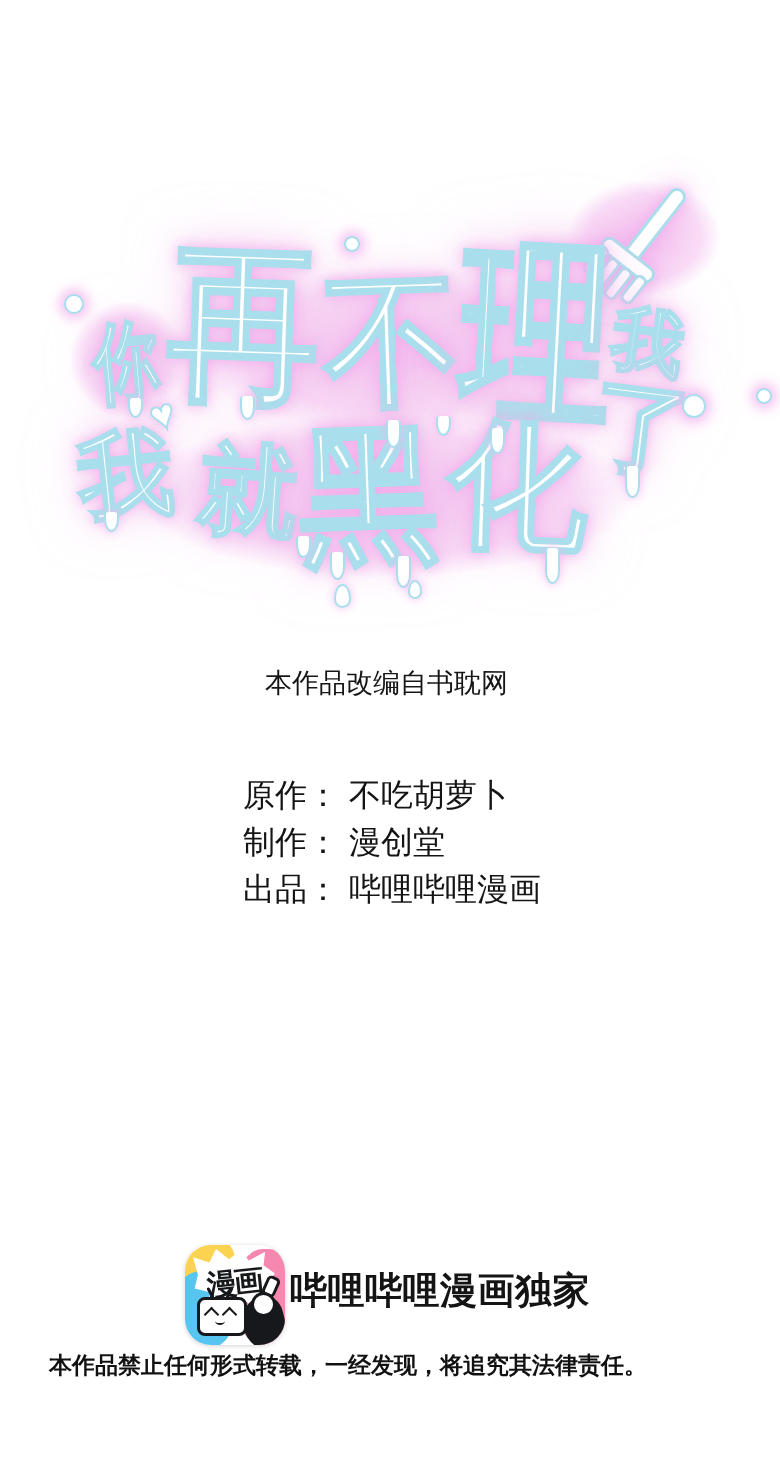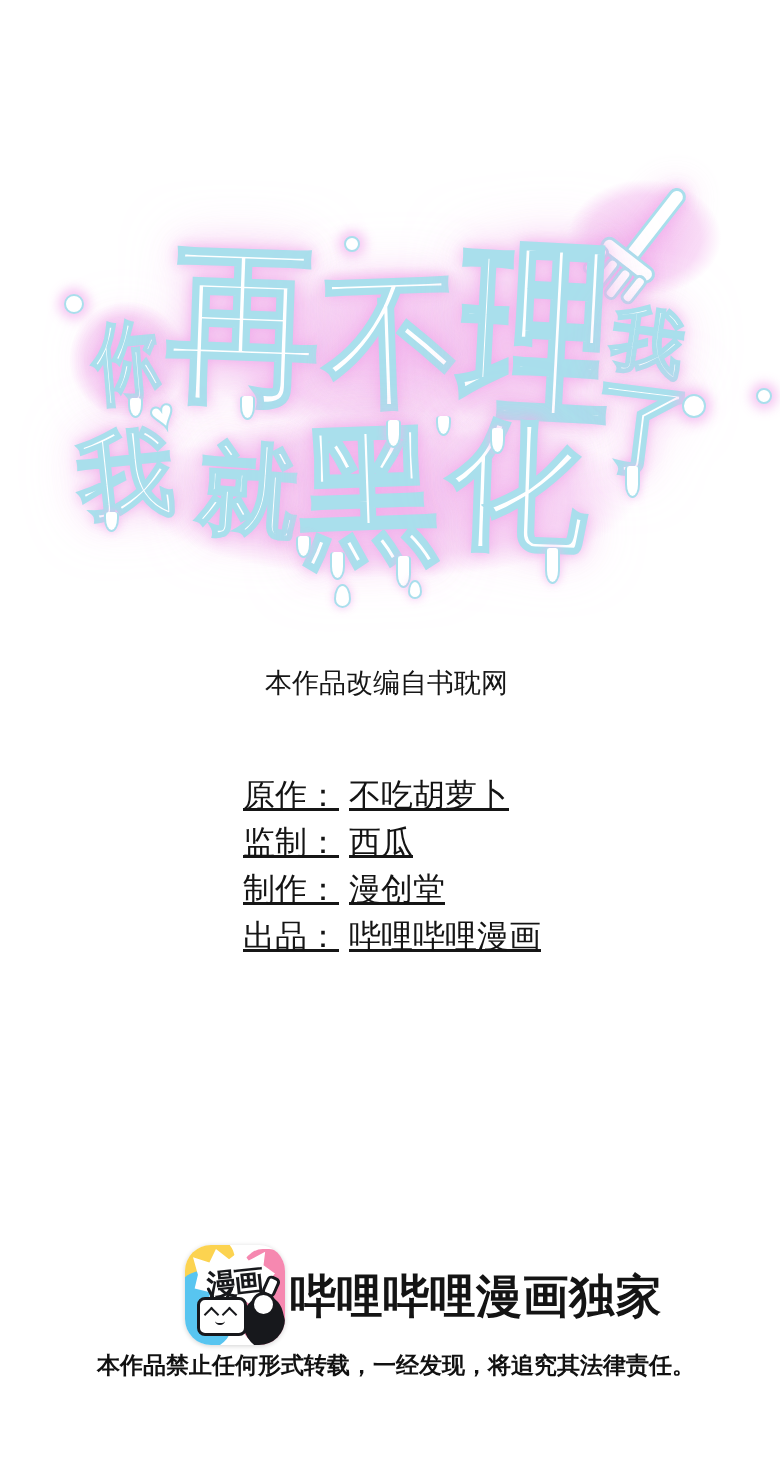--- a/index.html
+++ b/index.html
@@ -57,21 +57,21 @@
   .dr11{left:104px;top:512px;height:18px;}
   .tear{position:absolute;background:#ffffff;border:2px solid #a9dfec;
     border-radius:50% 50% 50% 50%/62% 62% 38% 38%;
     box-shadow:0 0 10px rgba(242,180,237,.85);}
   .te1{left:334px;top:584px;width:13px;height:20px;}
   .te2{left:408px;top:580px;width:10px;height:15px;}
   .fork{position:absolute;left:558px;top:176px;
     filter:drop-shadow(0 0 8px rgba(240,168,233,.9)) drop-shadow(0 0 18px rgba(243,185,238,.7));}
   
   .adaptation{position:absolute;left:265px;top:664px;font-size:27px;line-height:38px;color:#161616;}
-  .credits{position:absolute;left:243px;top:772px;text-decoration:underline;}
+  .credits{position:absolute;left:243px;top:772px;}
   .credit-row{height:47px;line-height:47px;font-size:32px;color:#141414;}
   .credit-name{margin-left:10px;}
   
   .app-icon{position:absolute;left:185px;top:1245px;width:100px;height:100px;border-radius:26px;
     overflow:hidden;background:#ffffff;box-shadow:0 1px 5px rgba(0,0,0,.18);}
   .ic-yellow{position:absolute;left:-8px;top:-10px;width:58px;height:56px;border-radius:45%;}
   .ic-cyan{position:absolute;left:-12px;top:26px;width:62px;height:78px;border-radius:45%;}
   .ic-pink{position:absolute;right:-12px;top:4px;width:62px;height:96px;border-radius:45%;}
   .ic-bubble{position:absolute;left:8px;top:4px;width:82px;height:68px;background:#ffffff;
     clip-path:polygon(6% 38%,0% 12%,20% 20%,28% 0%,44% 15%,58% 2%,68% 17%,88% 4%,86% 24%,100% 36%,90% 50%,98% 68%,78% 66%,84% 90%,62% 76%,48% 97%,38% 76%,14% 86%,22% 64%,2% 58%);
@@ -84,23 +84,23 @@
   .a2{left:28px;transform:rotate(28deg);}
   .ic-eye{position:absolute;top:9px;width:9px;height:9px;border-left:2.5px solid #17181c;border-top:2.5px solid #17181c;transform:rotate(45deg);}
   .e1{left:6px;} .e2{left:24px;}
   .ic-mouth{position:absolute;left:15px;top:17px;width:10px;height:6px;border-bottom:2.5px solid #17181c;border-radius:50%;}
   .ic-ink{position:absolute;right:0px;bottom:-4px;width:42px;height:52px;background:#17181c;
     border-radius:58% 42% 45% 55%;transform:rotate(-14deg);}
   .ic-hand{position:absolute;right:9px;bottom:28px;width:19px;height:19px;background:#ffffff;
     border:3px solid #17181c;border-radius:50%;}
   .ic-thumb{position:absolute;right:7px;bottom:48px;width:8px;height:15px;background:#ffffff;
     border:3px solid #17181c;border-radius:5px;transform:rotate(24deg);}
-  .exclusive{position:absolute;left:290px;top:1266px;font-size:46px;font-weight:900;color:#141414;letter-spacing:0.5px;}
+  .exclusive{position:absolute;left:290px;top:1266px;font-size:37px;font-weight:900;color:#141414;letter-spacing:0.5px;}
   .disclaimer{position:absolute;left:0;top:1350px;width:696px;text-align:center;
-    font-size:23px;font-weight:700;color:#111111;margin-left:48px;}
+    font-size:23px;font-weight:700;color:#111111;}
 </style>
 </head>
 <body>
 
 <div class="page">
 
   <div class="title-art">
     <div class="blob b1"></div>
     <div class="blob b2"></div>
     <div class="blob b3"></div>
@@ -152,23 +152,20 @@
 
   <div class="adaptation">
     <div>本作品改编自书耽网</div>
   </div>
 
   <div class="credits">
     <div class="credit-row">
       <span class="credit-role">原作：</span><span class="credit-name">不吃胡萝卜</span>
     </div>
     <div class="credit-row">
-      <span class="credit-role">监制：</span><span class="credit-name">西瓜</span>
-    </div>
-    <div class="credit-row">
       <span class="credit-role">制作：</span><span class="credit-name">漫创堂</span>
     </div>
     <div class="credit-row">
       <span class="credit-role">出品：</span><span class="credit-name">哔哩哔哩漫画</span>
     </div>
   </div>
 
   <div class="app-icon">
     <div class="ic-yellow" style="background:#fcd350;"></div>
     <div class="ic-cyan" style="background:#58c5f0;"></div>

